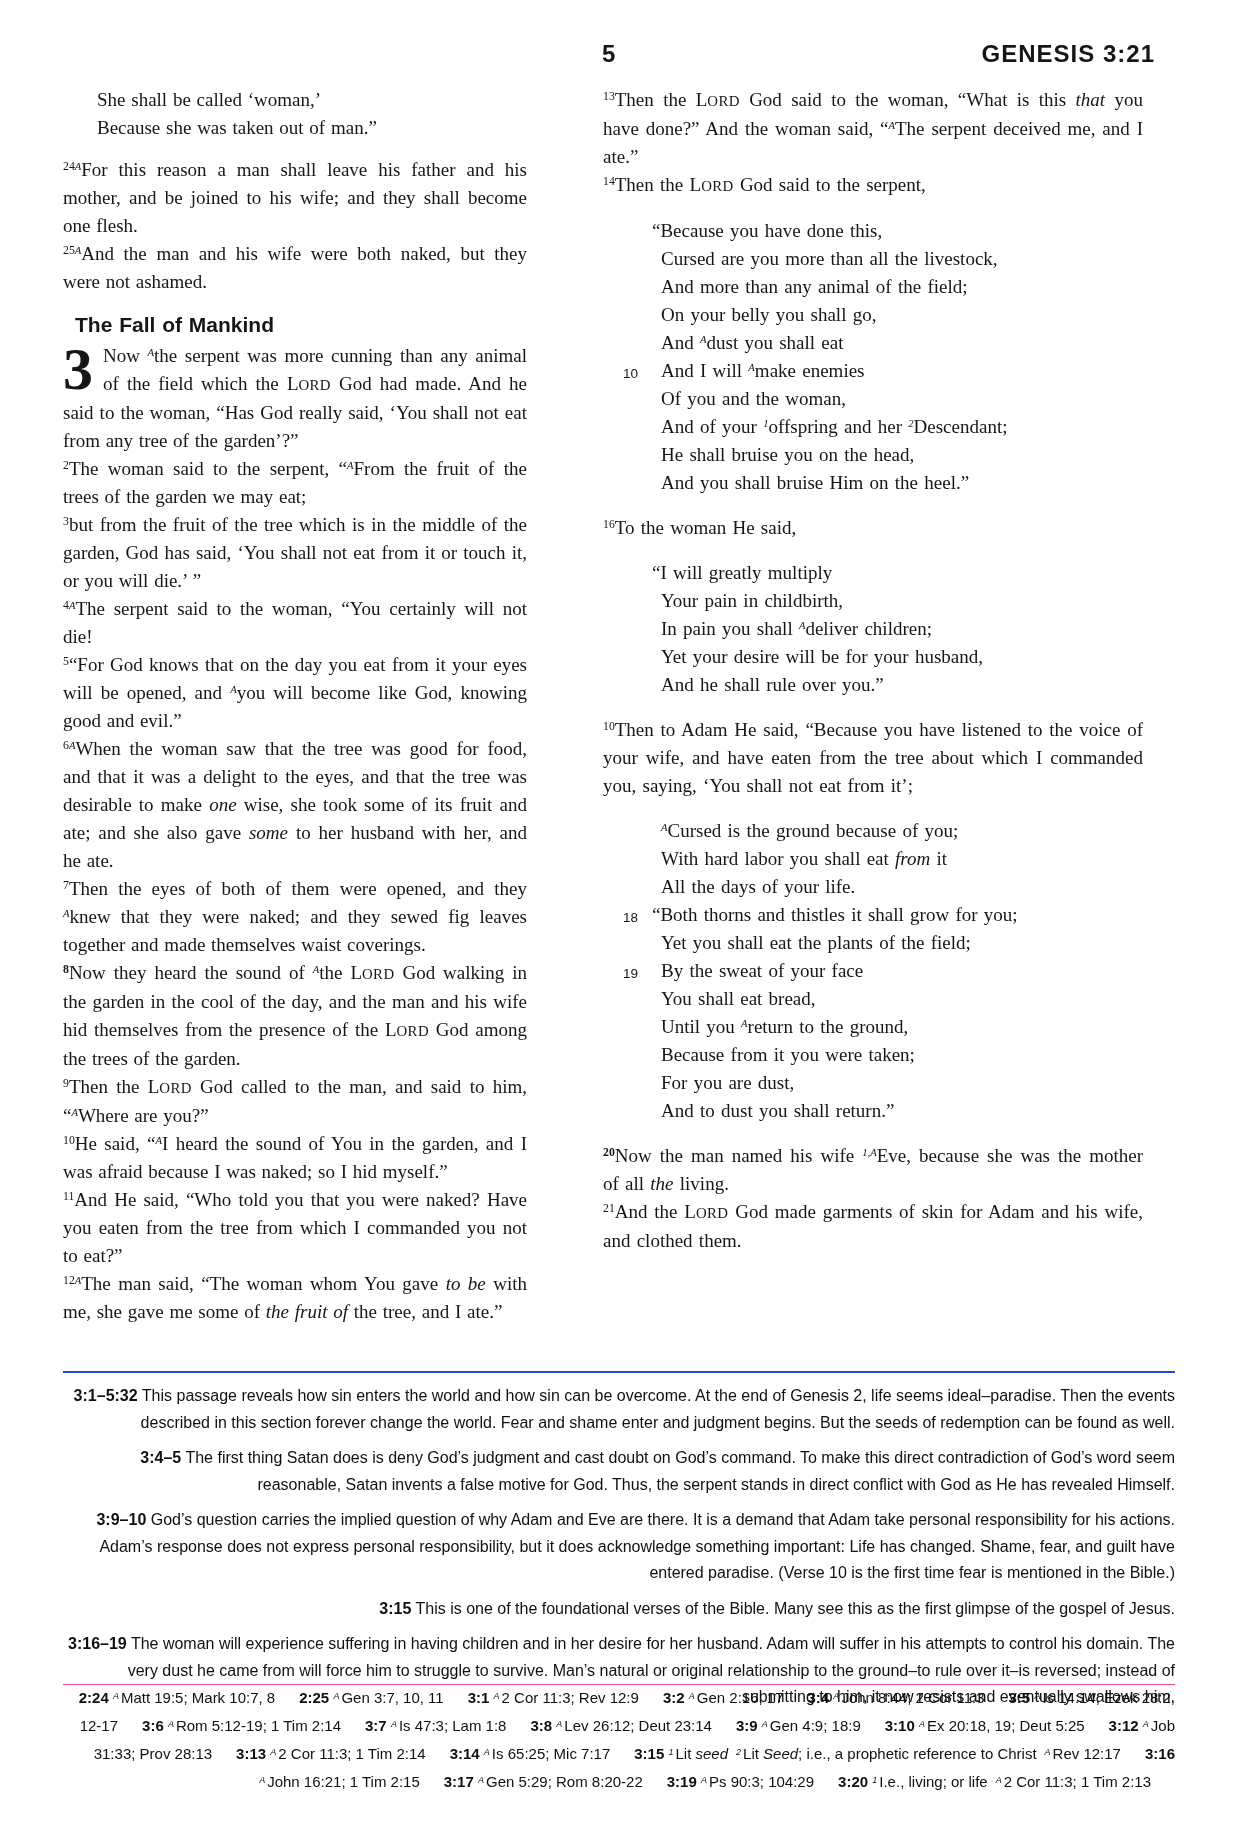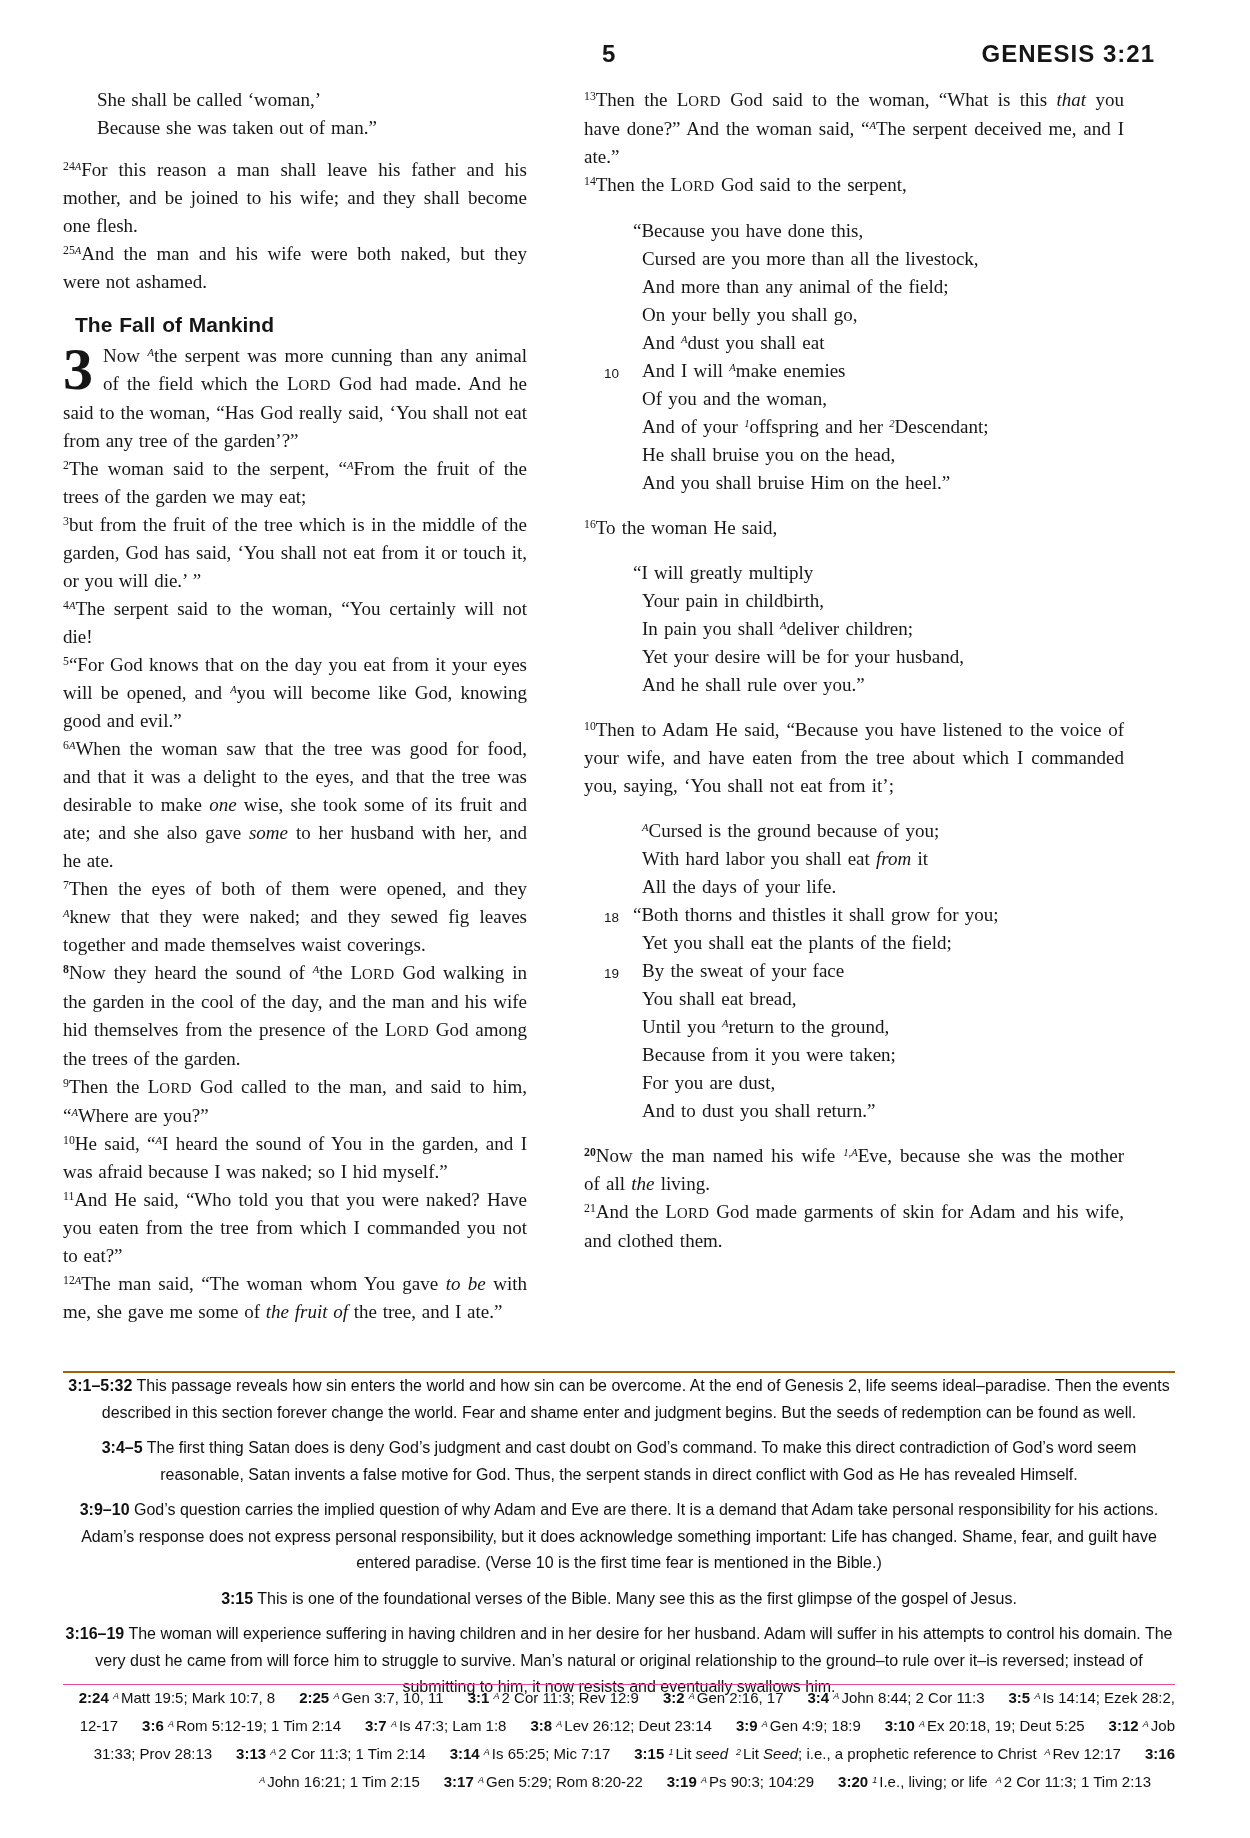--- a/index.html
+++ b/index.html
@@ -8,21 +8,21 @@
     color:#161616; overflow:hidden;
     font-family:"Liberation Serif", serif;
   }
   
   .header { position:absolute; top:40px; left:63px; width:1092px; height:30px;
     font-family:"Liberation Sans", sans-serif; font-weight:bold; font-size:24px; letter-spacing:.5px; }
   .page-num { position:absolute; left:0; right:0; text-align:center; }
   .running-head { position:absolute; right:0; top:0; letter-spacing:1px; }
 
   
-  .columns { position:absolute; top:86px; left:63px; display:flex; gap:57px; }
+  .columns { position:absolute; top:86px; left:63px; display:flex; gap:76px; }
   .col { font-size:19px; line-height:28px; text-align:justify; }
   .col-left  { width:464px; word-spacing:1px; }
   .col-right { width:540px; word-spacing:1.5px; }
 
   p.verse { margin:0; }
   .sup { font-size:62%; position:relative; top:-0.48em; line-height:0; }
   .vnum { }
   .vb { font-weight:700; }
   .amark, .nmark { font-style:italic; font-size:56%; top:-0.55em; }
   .it { font-style:italic; }
@@ -37,23 +37,23 @@
   .poetry { margin:17px 0; }
   .pline { position:relative; padding-left:58px; text-align:left; }
   .pline.hang { padding-left:49px; }
   .pnum { position:absolute; left:20px; top:3px; font-size:13.5px;
     font-family:"Liberation Sans", sans-serif; }
   .poetry-left { margin:0 0 14px 0; }
   .poetry-left .pline { padding-left:34px; }
 
   
   .commentary { position:absolute; top:1371px; left:63px; width:1112px;
-    border-top:2px solid #a16207; 
+    border-top:2px solid #1d4ed8; padding-top:10px;
     font-family:"Liberation Sans", sans-serif; font-size:16px; line-height:26.5px;
-    color:#101010; text-align:center; }
+    color:#101010; text-align:right; }
   .note { margin:0 0 9px 0; }
   .note-ref { font-weight:700; }
 
   
   .xrefs { position:absolute; top:1684px; left:63px; width:1112px;
     border-top:1px solid #ec4899; 
     font-family:"Liberation Sans", sans-serif; font-size:15px; line-height:25px;
     color:#101010; text-align:right; }
   .xitem { margin-right:16px; }
   .xref-key { font-weight:700; }

